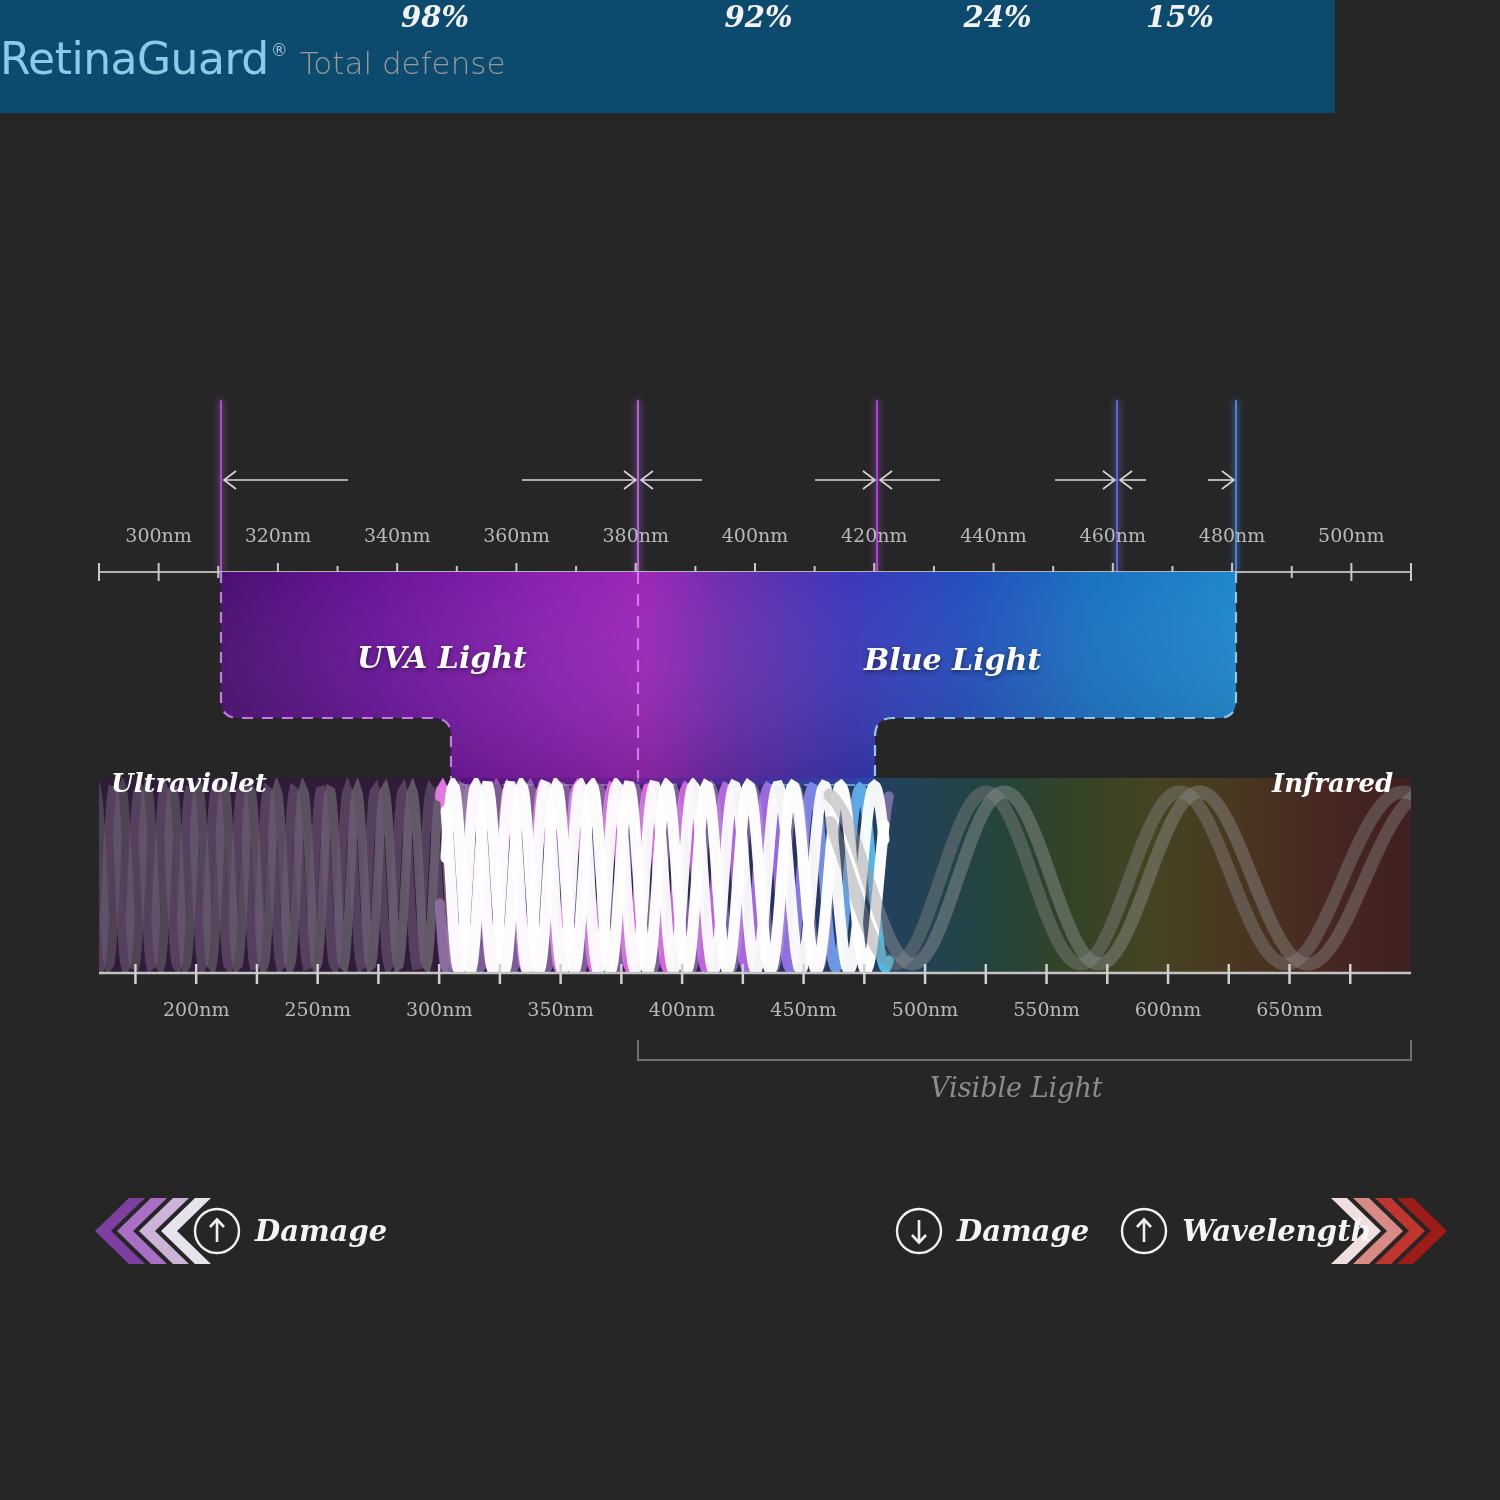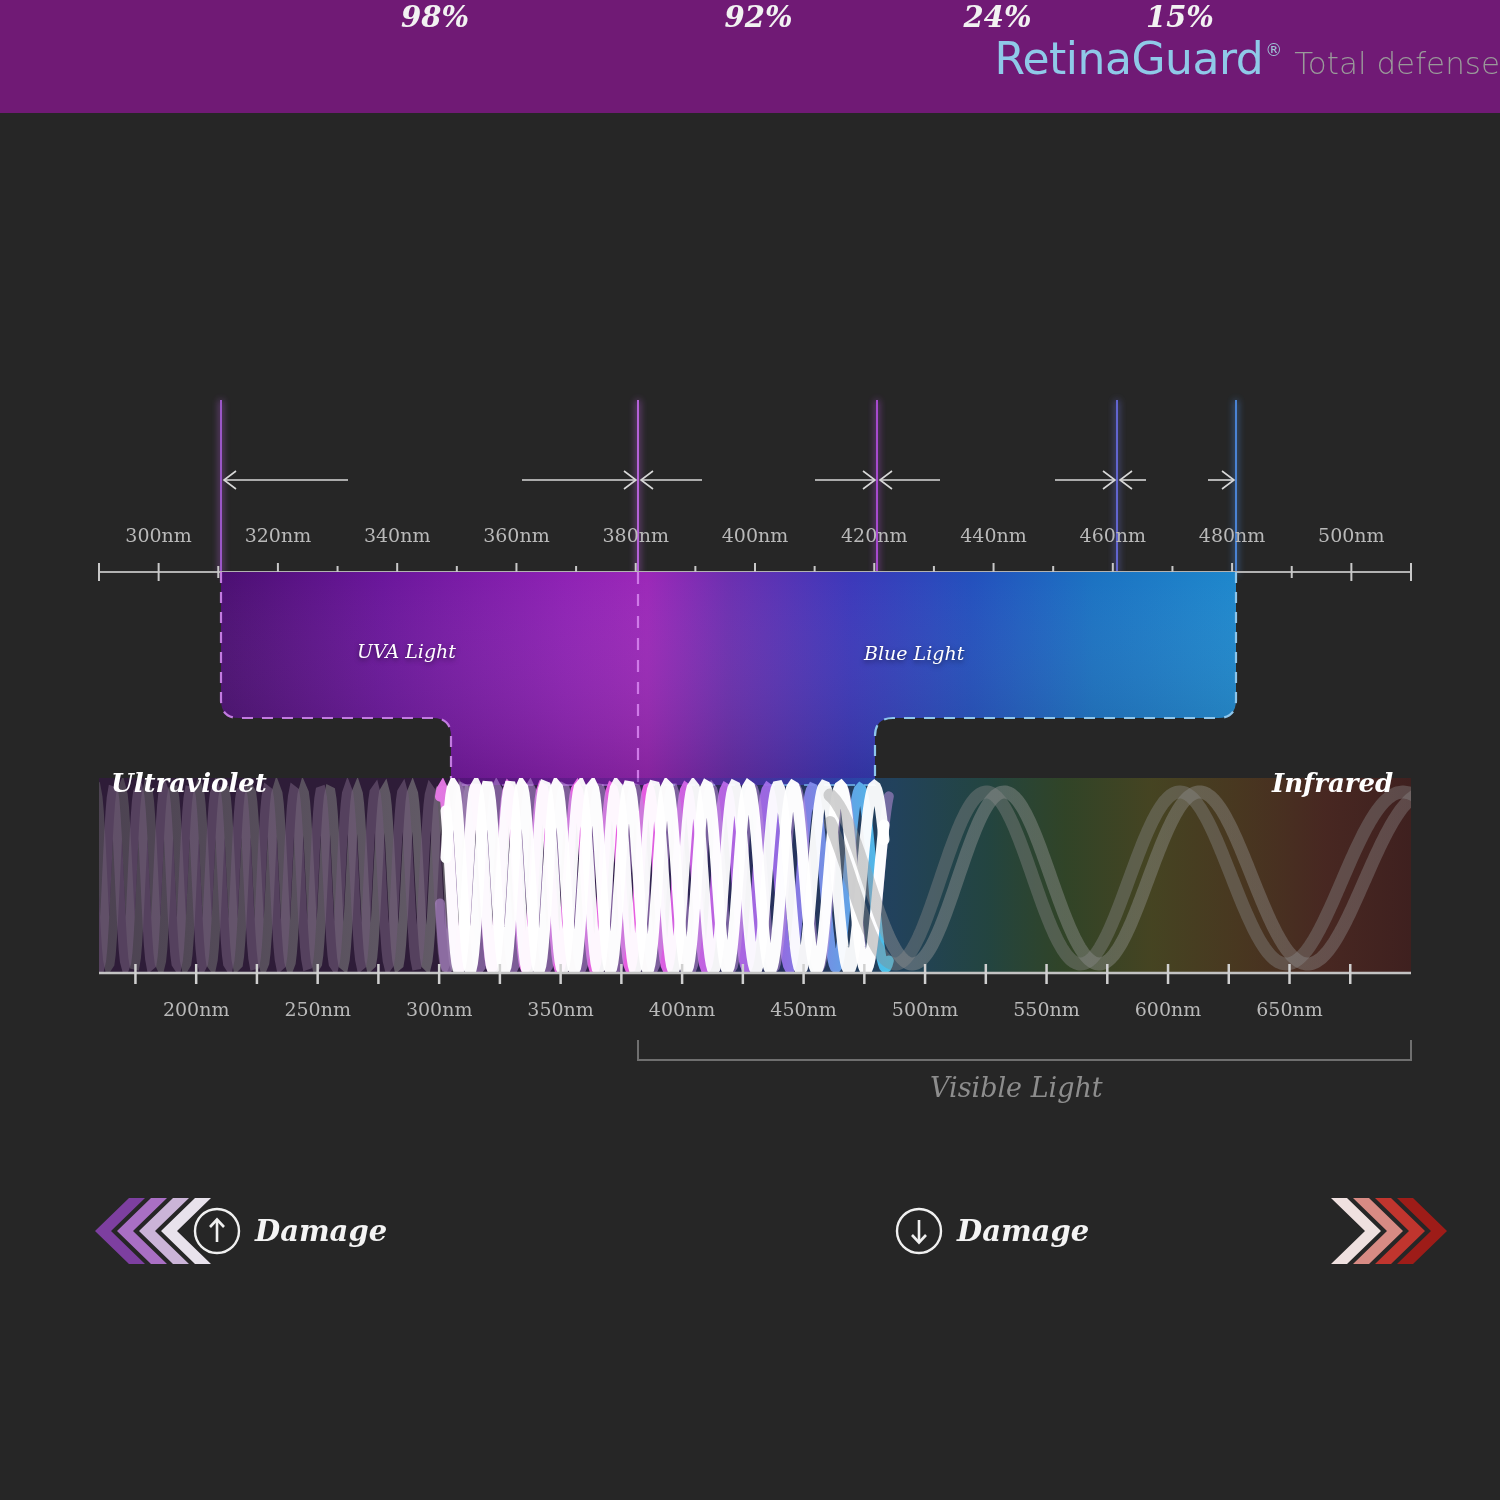--- a/index.html
+++ b/index.html
@@ -12,23 +12,23 @@
     overflow: hidden;
     position: relative;
   }
   .page {
     position: absolute; inset: 0;
     background: #262626;
   }
 
   
   .header {
-    position: absolute; left: 0; top: 0; width: 1500px; height: 113px;
-    background: #701a75;
-    display: flex; align-items: center; justify-content: flex-end;
+    position: absolute; left: 0; top: 0; width: 1335px; height: 113px;
+    background: #0c4a6e;
+    display: flex; align-items: center; justify-content: flex-start;
   }
   .brand {
     display: flex; align-items: baseline;
     transform: translateY(2px);
   }
   .brand-name {
     font-size: 44px;
     letter-spacing: -0.5px;
     color: #8fc9e8;
     font-family: "DejaVu Sans", sans-serif;
@@ -84,22 +84,22 @@
     font-family: "DejaVu Serif", serif;
     font-size: 19px; color: #b9b9b9;
     transform: translateX(-50%);
     white-space: nowrap;
   }
 
   
   .band-label {
     position: absolute;
     font-family: "DejaVu Serif", serif;
-    font-style: italic; font-weight: normal;
-    font-size: 19px; color: #ffffff;
+    font-style: italic; font-weight: bold;
+    font-size: 30px; color: #ffffff;
     text-shadow: 0 2px 5px rgba(0,0,0,.5);
     white-space: nowrap;
   }
   #label-uva-light { left: 357px; top: 640px; }
   #label-blue-light { left: 864px; top: 642px; }
 
   .edge-label {
     position: absolute;
     font-family: "DejaVu Serif", serif;
     font-style: italic; font-weight: bold;
@@ -443,15 +443,23 @@
 
   <div class="legend legend-group" id="legend-right" style="left:894px;">
     <div class="legend-item">
       <svg class="circ-arrow" width="50" height="50" viewBox="0 0 50 50">
         <circle cx="25" cy="25" r="22" fill="none" stroke="#f0f0f0" stroke-width="2.4"></circle>
         <line x1="25" y1="14" x2="25" y2="36" stroke="#f0f0f0" stroke-width="2.6"></line>
         <polyline points="18,29 25,36.5 32,29" fill="none" stroke="#f0f0f0" stroke-width="2.6"></polyline>
       </svg>
       <span class="legend-text">Damage</span>
     </div>
+    <div class="legend-item">
+      <svg class="circ-arrow" width="50" height="50" viewBox="0 0 50 50">
+        <circle cx="25" cy="25" r="22" fill="none" stroke="#f0f0f0" stroke-width="2.4"></circle>
+        <line x1="25" y1="36" x2="25" y2="14" stroke="#f0f0f0" stroke-width="2.6"></line>
+        <polyline points="18,21 25,13.5 32,21" fill="none" stroke="#f0f0f0" stroke-width="2.6"></polyline>
+      </svg>
+      <span class="legend-text">Wavelength</span>
+    </div>
   </div>
 
 </div>
 
 </body></html>

